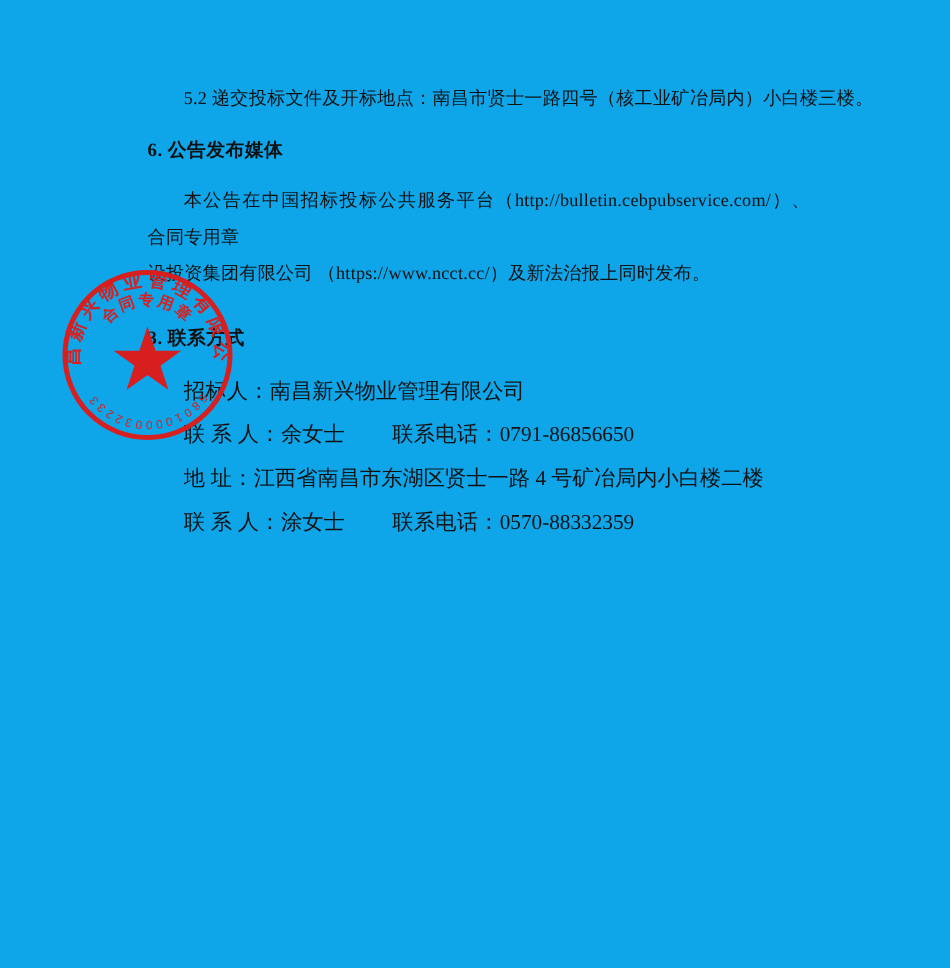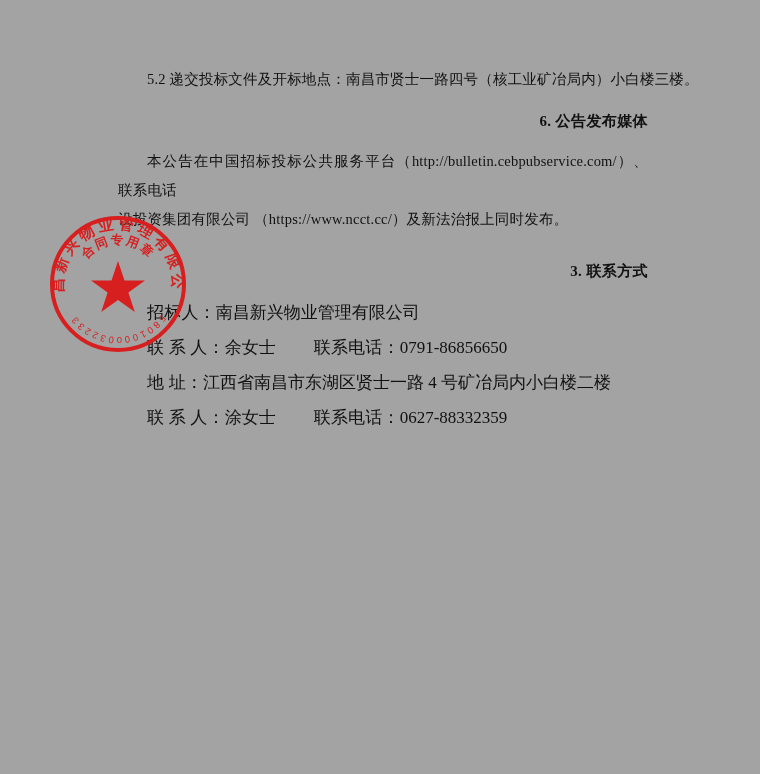--- a/index.html
+++ b/index.html
@@ -11,42 +11,41 @@
     height: 774px;
     background: #ffffff;
     font-family: "Liberation Serif", "DejaVu Serif", serif;
     color: #111111;
     overflow: hidden;
   }
   .page {
     position: relative;
     width: 760px;
     height: 774px;
-    background: #a3a3a3;
+    background: #0ea5e9;
   }
   .content {
     position: absolute;
     left: 118px;
     top: 68px;
     width: 530px;
   }
   .line {
     font-size: 14.5px;
     line-height: 1.55;
     letter-spacing: 0.2px;
     white-space: nowrap;
   }
   .indent-2 {
     text-indent: 29px;
   }
   .section-head {
     font-weight: bold;
     font-size: 15px;
     letter-spacing: 0.4px;
-    text-align: right;
   }
   .gap-s { height: 13px; }
   .gap-m { height: 20px; }
   .gap-l { height: 26px; }
   .para {
     font-size: 14.5px;
     line-height: 2.0;
     text-indent: 29px;
     text-align: justify;
     letter-spacing: 0.2px;
@@ -84,21 +83,21 @@
   <div class="content">
 
     <div class="line indent-2">5.2 递交投标文件及开标地点：南昌市贤士一路四号（核工业矿冶局内）小白楼三楼。</div>
 
     <div class="gap-m"></div>
 
     <div class="line section-head">6. 公告发布媒体</div>
 
     <div class="gap-s"></div>
 
-    <div class="para">本公告在中国招标投标公共服务平台（http://bulletin.cebpubservice.com/）、 联系电话</div>
+    <div class="para">本公告在中国招标投标公共服务平台（http://bulletin.cebpubservice.com/）、 合同专用章</div>
     <div class="para" style="text-indent:0">设投资集团有限公司 （https://www.ncct.cc/）及新法治报上同时发布。</div>
 
     <div class="gap-l"></div>
 
     <div class="line section-head">3. 联系方式</div>
 
     <div class="gap-s"></div>
 
     <div class="kv">
       <span class="spaced-label">招标人：</span><span>南昌新兴物业管理有限公司</span>
@@ -107,21 +106,21 @@
     <div class="kv">
       <span class="spaced-label">联 系 人：</span><span>余女士</span><span class="sp"></span><span class="spaced-label">联系电话：</span><span>0791-86856650</span>
     </div>
 
 
     <div class="kv">
       <span class="spaced-label">地    址：</span><span>江西省南昌市东湖区贤士一路 4 号矿冶局内小白楼二楼</span>
     </div>
 
     <div class="kv">
-      <span class="spaced-label">联 系 人：</span><span>涂女士</span><span class="sp"></span><span class="spaced-label">联系电话：</span><span>0627-88332359</span>
+      <span class="spaced-label">联 系 人：</span><span>涂女士</span><span class="sp"></span><span class="spaced-label">联系电话：</span><span>0570-88332359</span>
     </div>
 
   </div>
 
   <div class="seal">
     <svg width="142" height="142" viewBox="0 0 142 142" xmlns="http://www.w3.org/2000/svg">
       <defs>
         <path id="outerArc" d="M 16,71 A 55,55 0 1 1 126,71"></path>
         <path id="bottomArc" d="M 124,71 A 53,53 0 1 1 18,71"></path>
         <path id="innerArcTop" d="M 31,71 A 40,40 0 1 1 111,71"></path>

